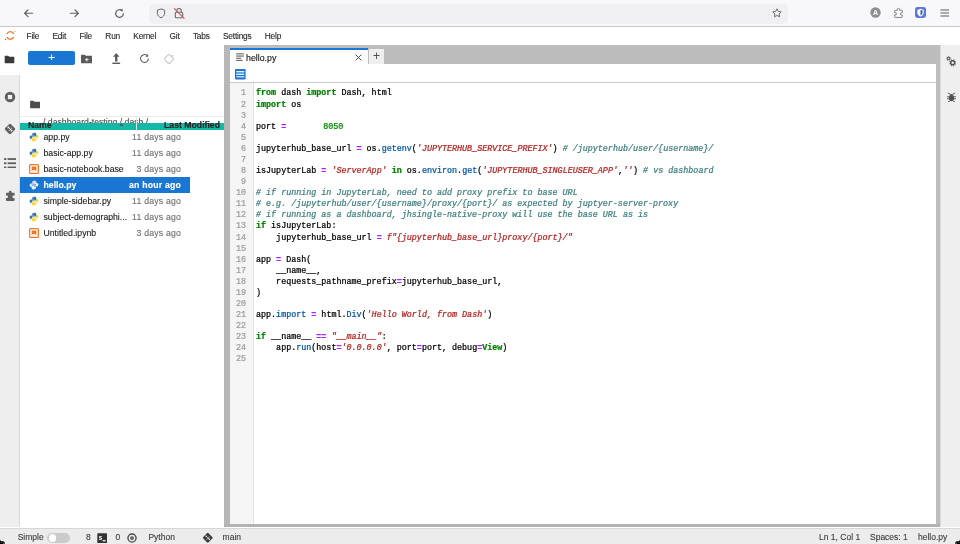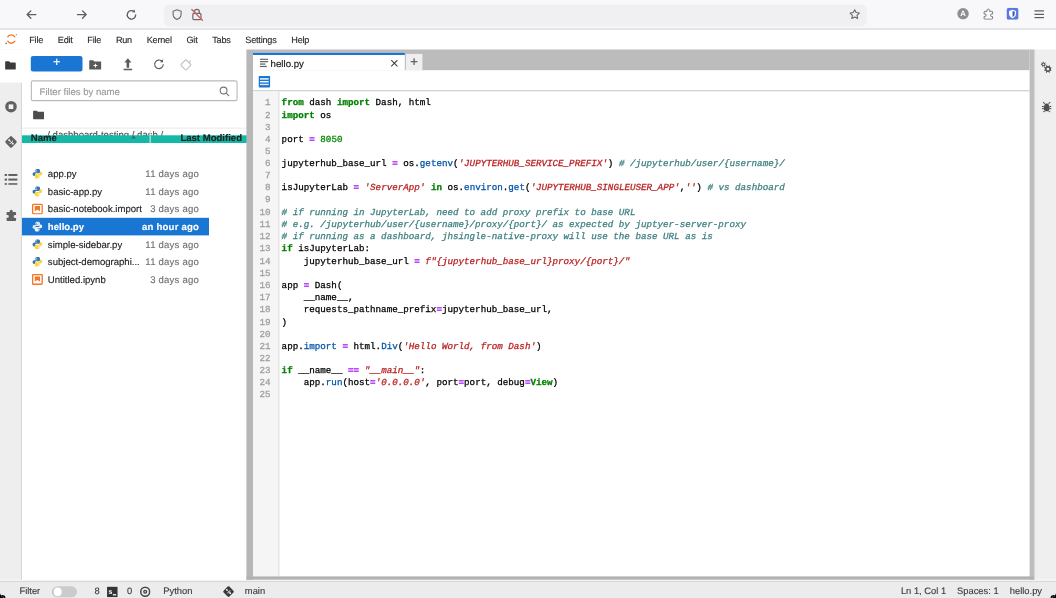--- a/index.html
+++ b/index.html
@@ -28,40 +28,40 @@
   #bottomborder{left:224px;top:479.9px;width:715.5px;height:3px;background:#b2b2b2;}
   
   #newbtn{left:8.5px;top:6.5px;width:47px;height:13.6px;background:#1976d2;border-radius:2px;color:#fff;text-align:center;line-height:13.2px;font-size:11.5px;}
   #filter{left:8.5px;top:28.4px;width:188px;height:19.2px;border:1px solid #b9b9b9;border-radius:2px;background:#fff;}
   #filter span{position:absolute;left:7px;top:4.2px;font-size:8.7px;color:#9a9a9a;}
   #crumb{left:23.5px;top:56.5px;font-size:8.7px;color:#4d4d4d;margin-top:16px;}
   #lhead{left:0;top:71.9px;width:208px;height:13.5px;border-top:1px solid #ececec;border-bottom:7px solid #14b8a6;font-size:8.7px;font-weight:bold;color:#212121;}
   #lhead .nm{position:absolute;left:8.5px;top:2.2px;}
   #lhead .lm{position:absolute;right:7.5px;top:2.2px;}
   #lhead .vdiv{position:absolute;left:116px;top:0;width:1px;height:13.3px;background:#e4e4e4;}
-  #rows{left:0;top:105px;width:170px;}
+  #rows{left:0;top:84px;width:170px;}
   .row{position:relative;height:16.1px;display:flex;align-items:center;}
   .row .ic{width:10px;height:10px;margin-left:9.5px;flex:none;}
   .row .fn{font-size:8.7px;color:#212121;margin-left:4.5px;white-space:nowrap;}
   .row .dt{position:absolute;right:8.5px;font-size:8.7px;letter-spacing:0.2px;color:#6f6f6f;}
   .row.sel{background:#1976d2;}
   .row.sel .fn,.row.sel .dt{color:#fff;font-weight:bold;}
   
   #tabbar{left:0;top:0;width:706px;height:19.4px;background:#bcbcbc;}
   #tab{position:absolute;left:0.5px;top:3.6px;width:138px;height:15.8px;background:#fff;border-top:2.2px solid #1976d2;}
   #tab .tt{position:absolute;left:16px;top:2.4px;font-size:8.8px;color:#141414;}
   #plus{position:absolute;left:139.3px;top:4.4px;width:15.4px;height:15px;background:#efefef;color:#4d4d4d;text-align:center;line-height:14px;font-size:12px;}
   #toolbar{left:0;top:19.4px;width:706px;height:19px;background:#fff;border-bottom:1.4px solid #c9c9c9;}
   #gutter{left:0;top:38.8px;width:24px;height:441.1px;background:#f5f5f5;border-right:1px solid #e0e0e0;}
   pre{margin:0;font-family:"Liberation Mono", monospace;font-size:8.4px;line-height:11.08px;-webkit-text-stroke:0.24px currentColor;}
   #lnums{left:1px;top:43.9px;width:15.5px;text-align:right;color:#9e9e9e;}
   #code{left:26.5px;top:43.9px;color:#000;}
   .k{color:#008000;font-weight:bold;}
   .o{color:#AA22FF;font-weight:bold;}
-  .nu{color:#080;}
+  .nu{color:#080;margin-left:32px;}
   .s{color:#BA2121;font-style:italic;}
   .c{color:#408080;font-style:italic;margin-top:28px;}
   .p{color:#0055aa;text-align:center;}
   
   #status{left:0;top:527.5px;width:960px;height:16.5px;background:#ececec;border-top:1px solid #d6d6d6;font-size:8.5px;color:#3c3c3c;}
   #status .it{position:absolute;top:3px;}
   #corner-l{left:0;top:540.5px;width:5px;height:3.5px;background:#111;border-radius:0 5px 0 0;}
   #corner-r{right:0;top:540.5px;width:5px;height:3.5px;background:#111;border-radius:5px 0 0 0;}
 </style>
 </head>
@@ -168,27 +168,20 @@
           <path fill="#5a5a5a" d="M8 0 13 5.8H9.8v7.4H6.2V5.8H3z"></path>
         </svg>
       <svg class="abs" style="left:119.3px;top:8.6px" width="11" height="11" viewBox="0 0 16 16">
           <path d="M13.7 8A5.7 5.7 0 1 1 11.6 3.6" stroke="#5a5a5a" stroke-width="1.5" fill="none"></path>
           <path d="M13.4 1.2v4.1h-4.1z" fill="#5a5a5a"></path>
         </svg>
       <svg class="abs" style="left:143.4px;top:8.6px" width="12" height="12" viewBox="0 0 16 16">
           <rect x="3.4" y="3.4" width="9.2" height="9.2" rx="1.6" transform="rotate(45 8 8)" fill="none" stroke="#c6c6c6" stroke-width="1.5"></rect>
           <circle cx="13.2" cy="3.6" r="1.1" fill="#cccccc"></circle>
         </svg>
-      <div class="abs" id="filter">
-          <span>Filter files by name</span>
-        <svg class="abs" style="right:6px;top:4.5px" width="10.5" height="10.5" viewBox="0 0 16 16">
-            <circle cx="6.5" cy="6.5" r="4.7" stroke="#757575" stroke-width="1.5" fill="none"></circle>
-            <path d="M10 10l4.2 4.2" stroke="#757575" stroke-width="1.5"></path>
-          </svg>
-      </div>
       <svg class="abs" style="left:10px;top:55.7px" width="10.5" height="9" viewBox="0 0 16 14">
           <path fill="#4d4d4d" d="M0 1.9C0 1.4.4 1 .9 1h4.2l1.6 1.6h8.4c.5 0 .9.4.9.9v8.6c0 .5-.4.9-.9.9H.9c-.5 0-.9-.4-.9-.9z"></path>
         </svg>
       <div class="abs" id="crumb">/ dashboard-testing / dash /</div>
       <div class="abs" id="lhead">
           <span class="nm">Name</span>
           <svg class="abs" style="left:99.5px;top:5.6px" width="4.8" height="3.4" viewBox="0 0 10 7">
             <path d="M5 0 10 7H0z" fill="#5a5a5a"></path>
           </svg>
           <span class="vdiv"></span>
@@ -209,21 +202,21 @@
               <path fill="#ffd43b" d="M8.1 15c1.9 0 3-.9 3-2.2V11H7.9v-.6h4.8c1.3 0 2.3-1 2.3-2.8 0-1.7-1-2.8-2.3-2.8h-1.2v1.7c0 1.2-1 2.2-2.3 2.2H6.1c-1.1 0-1.9.8-1.9 1.9v2.2c0 1.3 1.1 2.2 2.6 2.2zm1.5-1.4c-.4 0-.7-.3-.7-.7s.3-.7.7-.7.7.3.7.7-.3.7-.7.7z"></path>
             </svg>
             <span class="fn">basic-app.py</span>
             <span class="dt">11 days ago</span>
           </div>
         <div class="row">
             <svg class="ic" viewBox="0 0 16 16">
               <rect x="1" y="1" width="14" height="14" rx="1.5" fill="#fff" stroke="#f37626" stroke-width="2"></rect>
               <path fill="#f37626" d="M4.2 3.8h7.6v7.4L8 9 4.2 11.2z"></path>
             </svg>
-            <span class="fn">basic-notebook.import</span>
+            <span class="fn">basic-notebook.base</span>
             <span class="dt">3 days ago</span>
           </div>
         <div class="row sel">
             <svg class="ic" viewBox="0 0 16 16">
               <path fill="#dde6f0" d="M7.9 1C6 1 4.9 1.9 4.9 3.2V5h3.2v.6H3.3C2 5.6 1 6.6 1 8.4c0 1.7 1 2.8 2.3 2.8h1.2V9.5c0-1.2 1-2.2 2.3-2.2h3.1c1.1 0 1.9-.8 1.9-1.9V3.2C11.8 1.9 10.7 1 9.2 1zM6.4 2.4c.4 0 .7.3.7.7s-.3.7-.7.7-.7-.3-.7-.7.3-.7.7-.7z"></path>
               <path fill="#f3f4f6" d="M8.1 15c1.9 0 3-.9 3-2.2V11H7.9v-.6h4.8c1.3 0 2.3-1 2.3-2.8 0-1.7-1-2.8-2.3-2.8h-1.2v1.7c0 1.2-1 2.2-2.3 2.2H6.1c-1.1 0-1.9.8-1.9 1.9v2.2c0 1.3 1.1 2.2 2.6 2.2zm1.5-1.4c-.4 0-.7-.3-.7-.7s.3-.7.7-.7.7.3.7.7-.3.7-.7.7z"></path>
             </svg>
             <span class="fn">hello.py</span>
             <span class="dt">an hour ago</span>
           </div>
@@ -348,21 +341,21 @@
             <rect x="14.2" y="12.6" width="3.6" height="1.9"></rect>
             <path d="M1.6 19.6l3.2-2.1 1 1.6-3.2 2.1zM16.4 19.6l-3.2-2.1-1 1.6 3.2 2.1z"></path>
             <path d="M3 1.2l3.2 2.5-1.1 1.4L2 2.6zM15 1.2l-3.2 2.5 1.1 1.4L16 2.6z"></path>
           </g>
         </svg>
     </div>
     <div class="abs" id="bottomborder"></div>
   </div>
 
   <div class="abs" id="status">
-    <span class="it" style="left:17.7px">Filter</span>
+    <span class="it" style="left:17.7px">Simple</span>
     <span class="abs" style="left:47px;top:4.8px;width:23px;height:9.5px;background:#cbcbcb;border-radius:5px"></span>
     <span class="abs" style="left:48.5px;top:5.8px;width:7.5px;height:7.5px;background:#fff;border-radius:50%"></span>
     <span class="it" style="left:86px">8</span>
     <svg class="abs" style="left:96.7px;top:4.2px" width="10.4" height="10.4" viewBox="0 0 16 16">
         <rect x="0.5" y="0.5" width="15" height="15" rx="1" fill="#333"></rect>
         <text x="2.2" y="11.5" font-family="Liberation Mono" font-size="10" font-weight="bold" fill="#fff">s</text>
         <rect x="8.6" y="11" width="4.6" height="1.8" fill="#fff"></rect>
       </svg>
     <span class="it" style="left:115.5px">0</span>
     <svg class="abs" style="left:127px;top:4.3px" width="10" height="10" viewBox="0 0 16 16">

